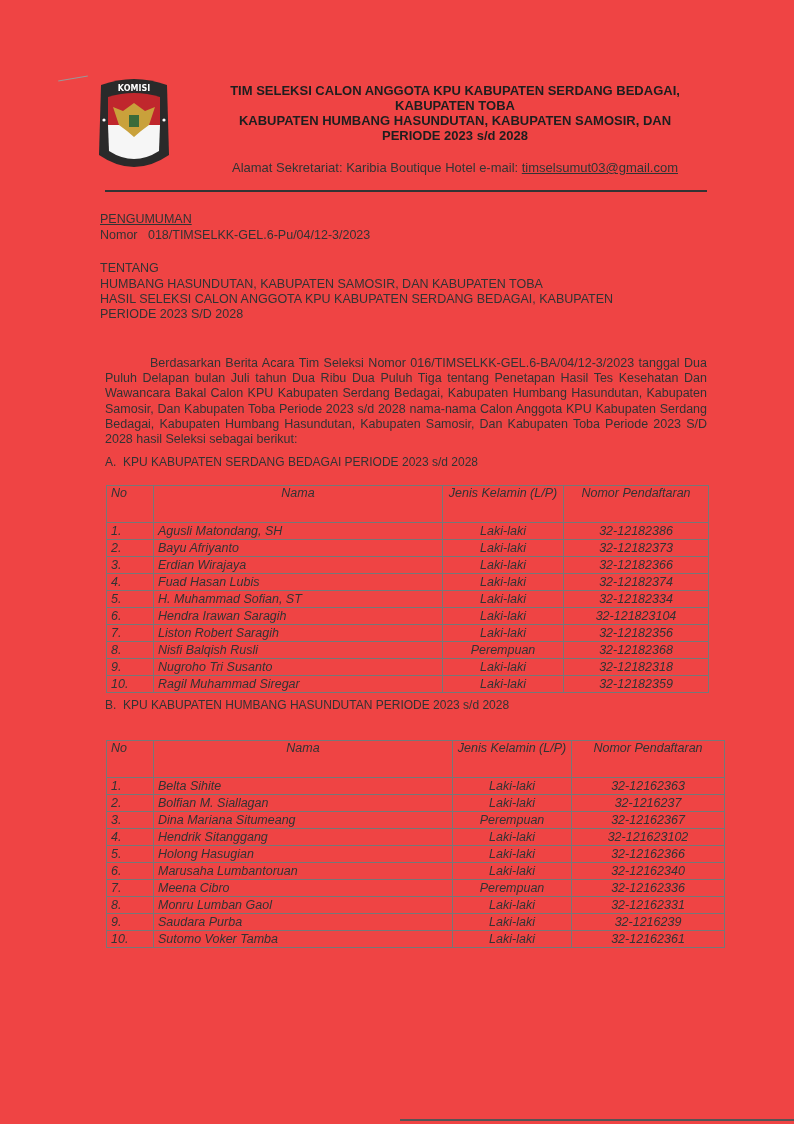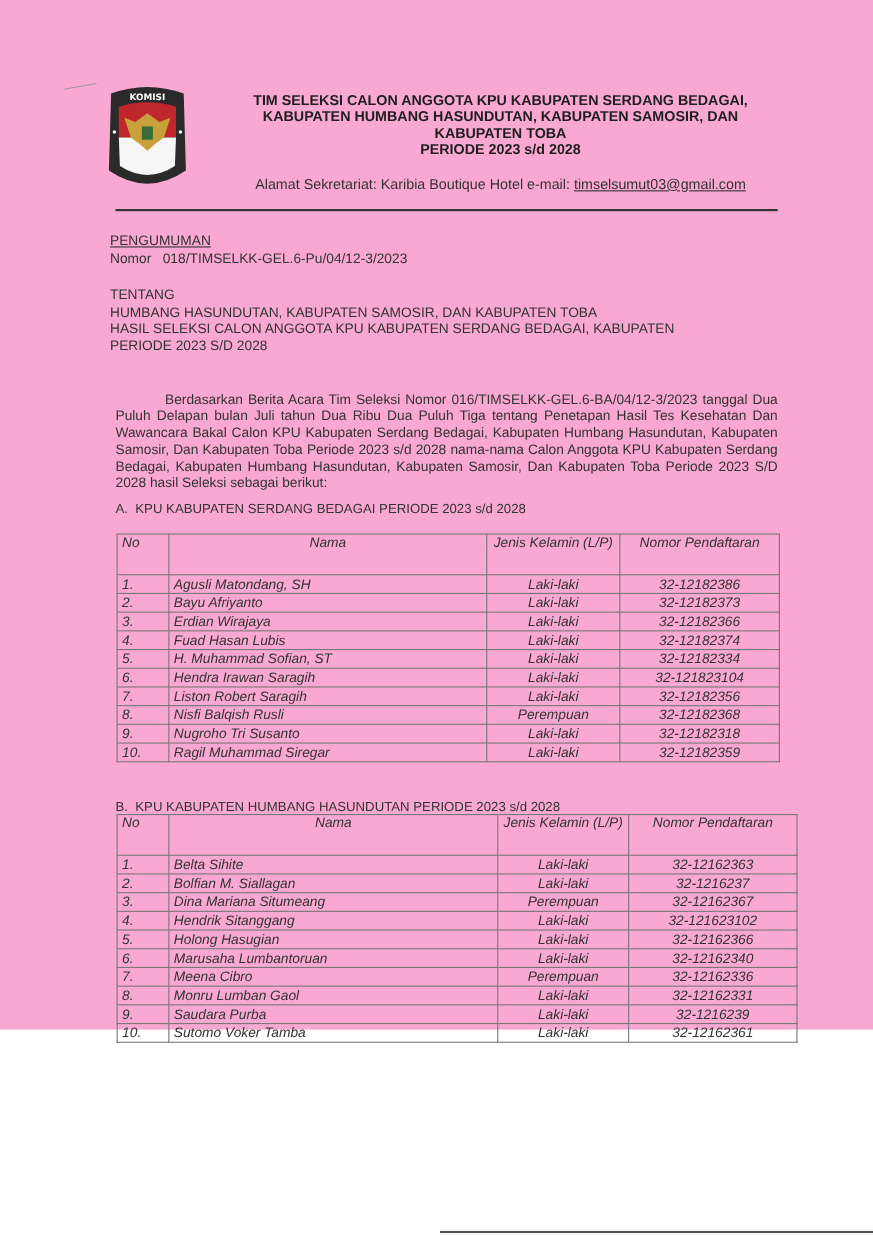--- a/index.html
+++ b/index.html
@@ -1,17 +1,17 @@
 <!DOCTYPE html>
 <html><head>
 <meta charset="utf-8">
 <style>
   html,body{margin:0;padding:0;background:#fff;}
   body{width:794px;height:1124px;position:relative;overflow:hidden;font-family:"Liberation Sans",sans-serif;color:#222;}
-  .page{position:absolute;left:0;top:0;width:794px;height:936px;background:#f9a8d4;}
+  .page{position:absolute;left:0;top:0;width:794px;height:1124px;background:#ef4444;}
   .logo{position:absolute;left:95px;top:75px;width:78px;height:100px;}
   .head{position:absolute;left:190px;top:83px;width:530px;text-align:center;font-weight:bold;font-size:13px;line-height:15px;color:#1e1e1e;}
   .addr{position:absolute;left:190px;top:160px;width:530px;text-align:center;font-size:13px;color:#333;}
   .addr a{color:#333;text-decoration:underline;}
   .rule{position:absolute;left:105px;top:190px;width:602px;height:2px;background:#333;}
   .center{position:absolute;left:100px;width:600px;text-align:left;font-size:12.5px;color:#333;line-height:15px;}
   .u{text-decoration:underline;}
   .para{position:absolute;left:105px;top:356px;width:602px;font-size:12.5px;line-height:15.2px;text-align:justify;color:#333;text-indent:45px;}
   .sect{position:absolute;left:105px;font-size:12px;color:#333;}
   table{position:absolute;border-collapse:collapse;font-size:12.5px;color:#333;font-style:italic;}
@@ -34,22 +34,22 @@
     <path d="M13 50 L65 50 L64 76 Q39 92 14 76 Z" fill="#f6f6f6"></path>
     <path d="M39 28 L50 36 L60 32 L54 50 L46 56 L39 62 L32 56 L24 50 L18 32 L28 36 Z" fill="#c9a13b"></path>
     <rect x="34" y="40" width="10" height="12" fill="#3a6b3a"></rect>
     <text x="39" y="16" font-size="8" fill="#fff" text-anchor="middle" font-family="DejaVu Sans, sans-serif" font-weight="bold">KOMISI</text>
     <circle cx="9" cy="45" r="1.6" fill="#fff"></circle>
       <circle cx="69" cy="45" r="1.6" fill="#fff"></circle>
   </svg>
 
   <div class="head">
     <div>TIM SELEKSI CALON ANGGOTA KPU KABUPATEN SERDANG BEDAGAI,</div>
+    <div>KABUPATEN TOBA</div>
     <div>KABUPATEN HUMBANG HASUNDUTAN, KABUPATEN SAMOSIR, DAN</div>
-    <div>KABUPATEN TOBA</div>
     <div>PERIODE 2023 s/d 2028</div>
   </div>
   <div class="addr">
     <span>Alamat Sekretariat: Karibia Boutique Hotel e-mail: </span><a>timselsumut03@gmail.com</a>
   </div>
   <div class="rule"></div>
 
   <div class="center u" style="top:212px;">PENGUMUMAN</div>
   <div class="center" style="top:228px;white-space:pre;">Nomor   018/TIMSELKK-GEL.6-Pu/04/12-3/2023</div>
   <div class="center" style="top:261px;">TENTANG</div>
@@ -128,21 +128,21 @@
         </tr>
         <tr>
           <td class="no">10.</td>
           <td>Ragil Muhammad Siregar</td>
           <td class="c">Laki-laki</td>
           <td class="c">32-12182359</td>
         </tr>
       </tbody>
   </table>
 
-  <div class="sect" style="top:726px;white-space:pre;">B.  KPU KABUPATEN HUMBANG HASUNDUTAN PERIODE 2023 s/d 2028</div>
+  <div class="sect" style="top:698px;white-space:pre;">B.  KPU KABUPATEN HUMBANG HASUNDUTAN PERIODE 2023 s/d 2028</div>
   <table style="left:106px;top:740px;width:619px;">
     <tbody>
         <tr>
       <th style="width:38px;text-align:left;">No</th>
       <th class="c" style="width:290px;">Nama</th>
       <th class="c" style="width:110px;">Jenis Kelamin (L/P)</th>
       <th class="c">Nomor Pendaftaran</th>
     </tr>
     </tbody>
       <tbody id="tbody-b">

